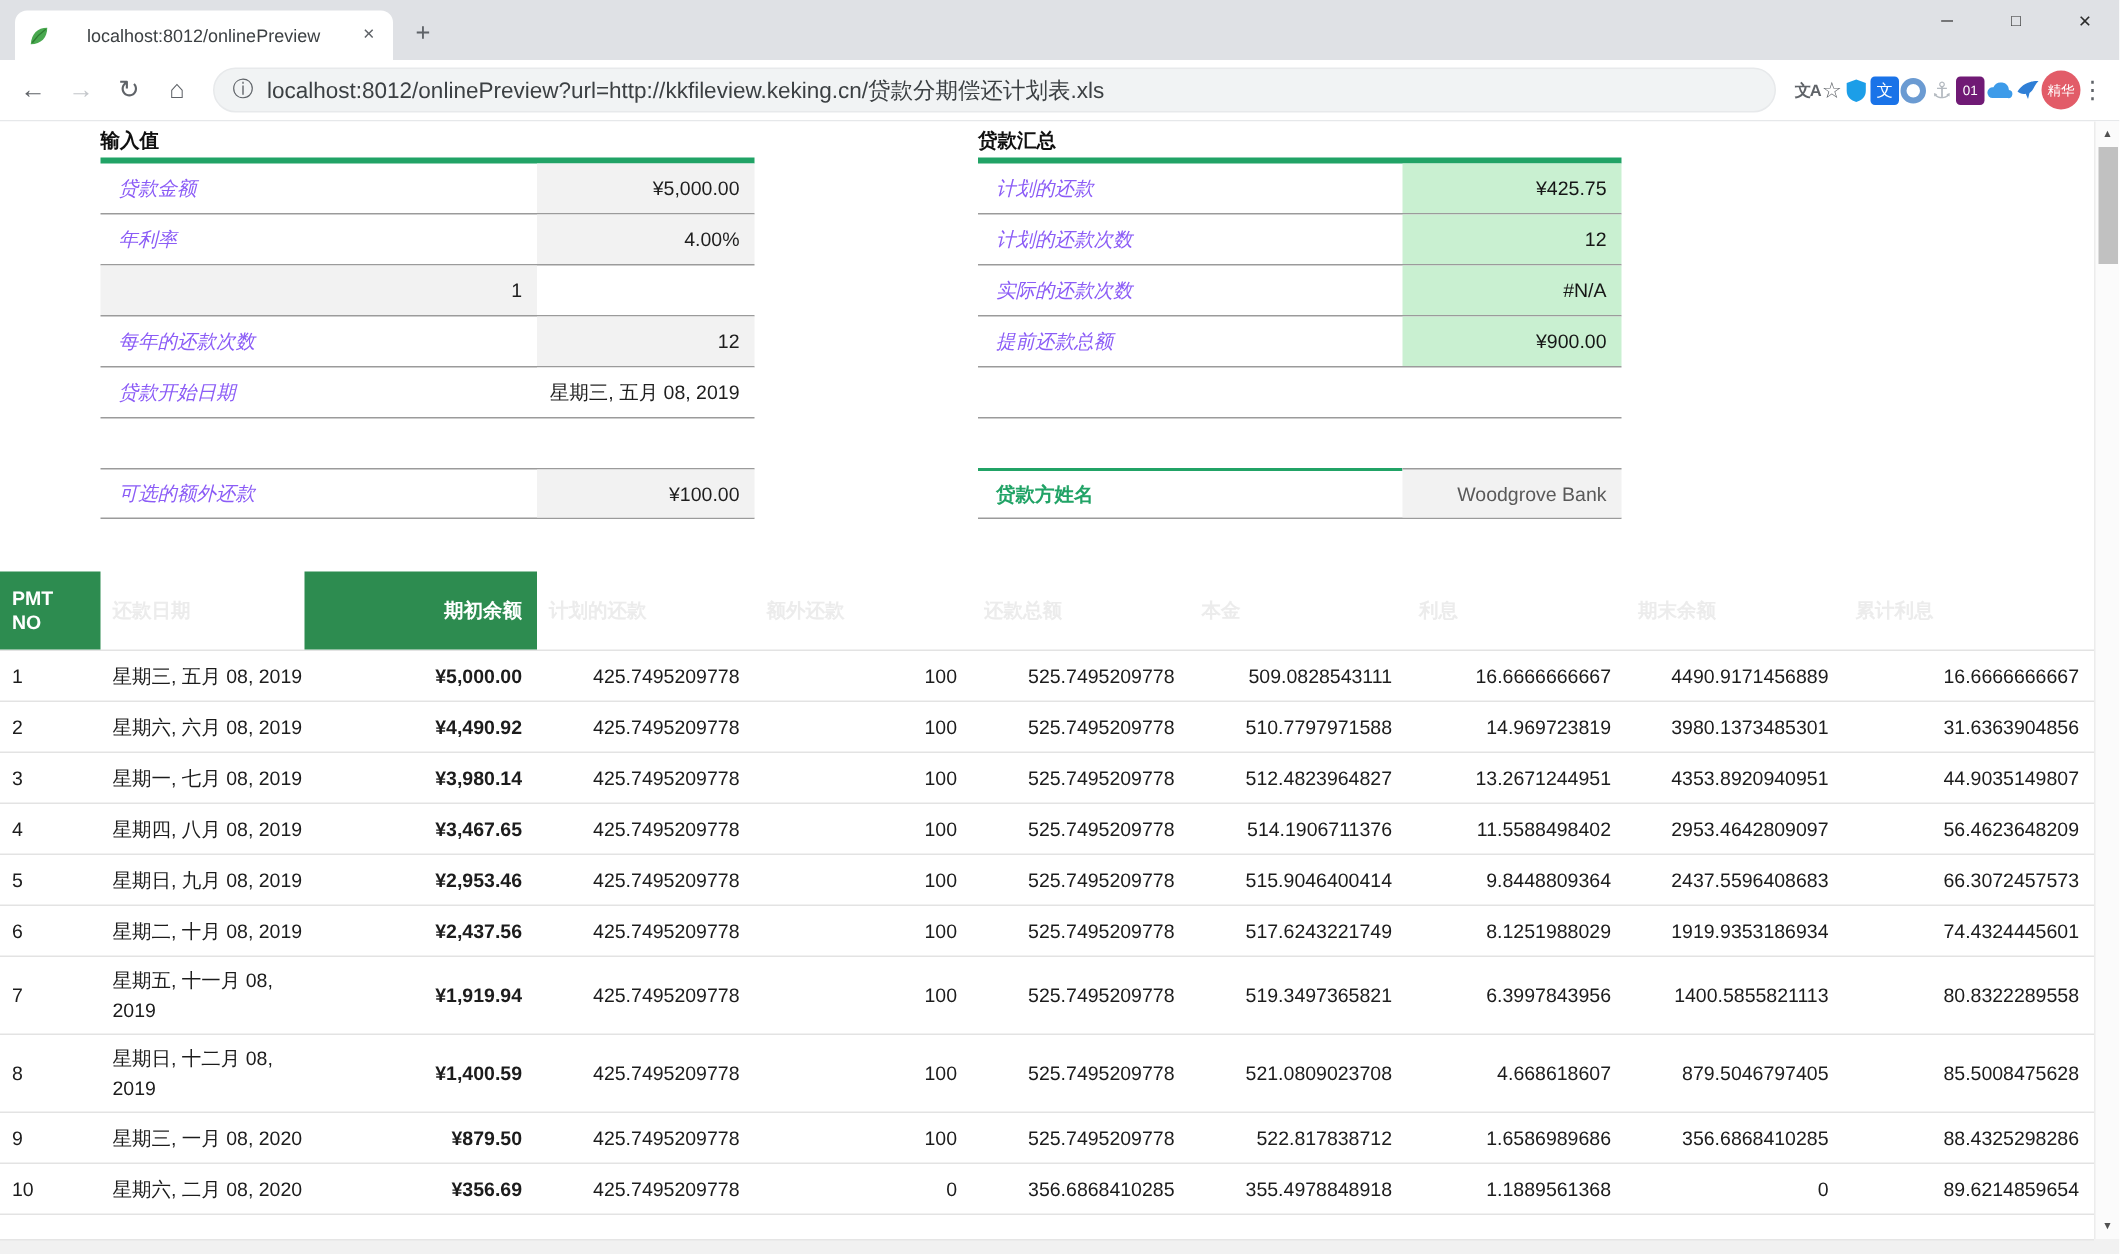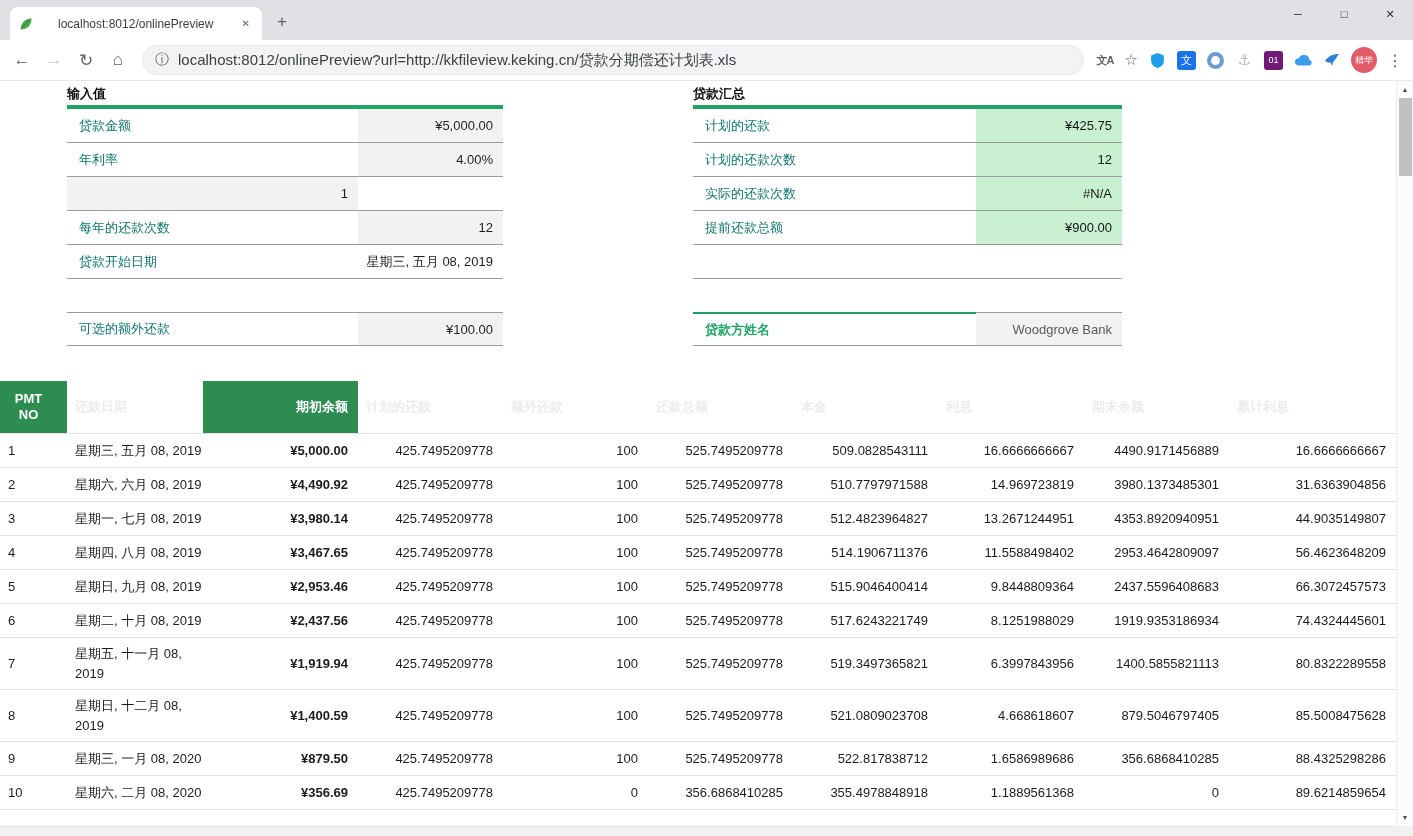--- a/index.html
+++ b/index.html
@@ -23,59 +23,59 @@
   
   .toolbar { height:41px; background:#fff; display:flex; align-items:center; padding:0 6px;
              border-bottom:1px solid #e6e8ea; }
   .nav-btn { width:28px; height:28px; display:flex; align-items:center; justify-content:center;
              font-size:17px; color:#5f6368; margin:0 2px; }
   .nav-btn.disabled { color:#c4c7cb; }
   .omnibox { flex:1; height:30px; background:#f1f3f4; border:1px solid #e7e9eb; border-radius:15px;
              display:flex; align-items:center; padding:0 12px; margin:0 8px; min-width:0; }
   .info-icon { color:#5f6368; font-size:14px; margin-right:9px; flex:0 0 auto; }
   .url { font-size:15px; color:#3c4043; white-space:nowrap; overflow:hidden; }
-  .toolbar-right { display:flex; align-items:center; gap:10px; padding:0 4px; flex:0 0 auto; }
+  .toolbar-right { display:flex; align-items:center; padding:0 4px; flex:0 0 auto; }
   .tb-ic { font-size:15px; color:#5f6368; display:flex; align-items:center; justify-content:center; }
   .translate-glyph { font-size:11px; letter-spacing:-1px; color:#5f6368; font-weight:bold; }
   .ext { width:19px; height:19px; display:flex; align-items:center; justify-content:center; }
   .blue-sq { background:#1a73e8; color:#fff; border-radius:3px; font-size:11px; }
   .ring { width:17px; height:17px; border-radius:50%; border:4px solid #6b9bd2; background:#fff; }
   .anchor-ic { color:#b4bac0; font-size:15px; }
   .badge01 { background:#701a75; color:#fff; border-radius:3px; font-size:9px; font-weight:normal; }
   .avatar { width:26px; height:26px; border-radius:50%; background:#e25c68; color:#fff; font-size:9px;
             display:flex; align-items:center; justify-content:center; }
   .kebab { font-size:16px; color:#5f6368; }
 
   
   .content { position:absolute; top:81px; left:0; right:0; bottom:0; background:#fff; }
   .sheet { position:absolute; left:0; top:0; right:17px; bottom:10px; overflow:hidden;
            font-size:13px; color:#1e1e1e; }
   .sec { position:absolute; top:4px; }
   #sec-input { left:67px; width:436px; }
-  #sec-summary { left:693px; width:429px; }
+  #sec-summary { left:652px; width:429px; }
   .sec-title { font-weight:bold; font-size:13px; height:17px; color:#101010; }
   .green-bar { height:4px; background:#21a366; margin-top:3px; }
   .sec-row { display:grid; height:34px; align-items:stretch; border-bottom:1px solid #9b9b9b; }
   #sec-input .sec-row { grid-template-columns:291px 145px; }
   #sec-summary .sec-row { grid-template-columns:283px 146px; }
-  .sec-label { padding-left:12px; color:#0f766e; display:flex; align-items:center; }
+  .sec-label { font-style:italic; padding-left:12px; color:#8b5cf6; display:flex; align-items:center; }
   .sec-value { text-align:right; padding-right:10px; display:flex; align-items:center; justify-content:flex-end; }
   .shaded { background:#f2f2f2; }
   .greencell { background:#c9f0d1; color:#161616; }
   #input-rows .sec-row:nth-child(5) .sec-value { background:#fff; }
   .blank-row { height:33px; border-bottom:none; grid-template-columns:1fr !important; }
   .extra-row { border-top:1px solid #9b9b9b; }
   .lender-label { font-style:normal; font-weight:bold; color:#21a366; border-top:2px solid #21a366; }
   .lender-value { background:#f2f2f2; color:#595959; border-top:1px solid #9b9b9b; }
 
   
   .amort { position:absolute; left:0; top:300px; right:0; }
   .thead, .trow { display:grid;
     grid-template-columns:67px 136px 155px 145px 145px 145px 145px 146px 145px auto; }
-  .thead { height:52px;text-align:center; }
+  .thead { height:52px; }
   .th { display:flex; align-items:center; font-weight:bold; font-size:13px;padding-left:12px; }
   .th.green { background:#2d8c50; color:#fff; }
   .th.faint { color:#ececec; }
   .th.c0 { padding:0 18px 0 8px; line-height:1.25; }
   .th.right { justify-content:flex-end; padding-right:10px; }
   .th.left { padding-left:8px; }
   .tbody { border-top:1px solid #e3e3e3; }
   .trow { min-height:34px; border-bottom:1px solid #e3e3e3; align-items:center; }
   .td { padding:6px 0; color:#1c1c1c; }
   .td.c0 { padding-left:8px; }

